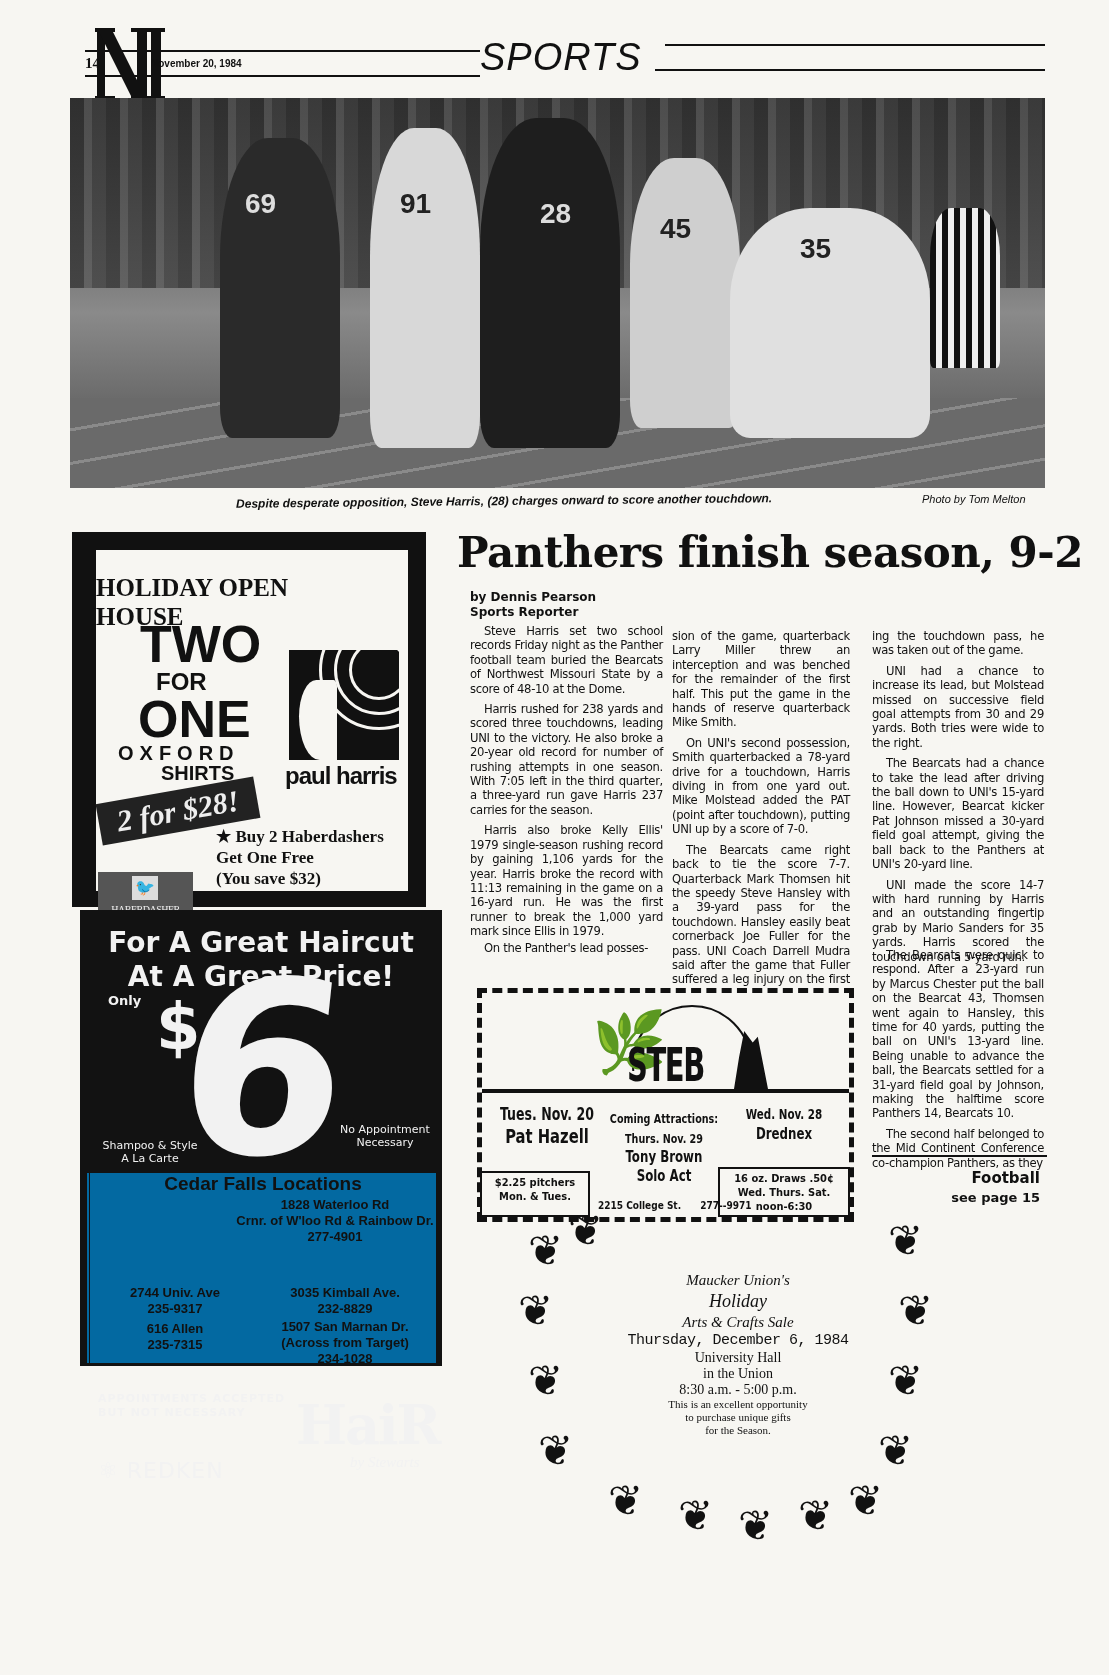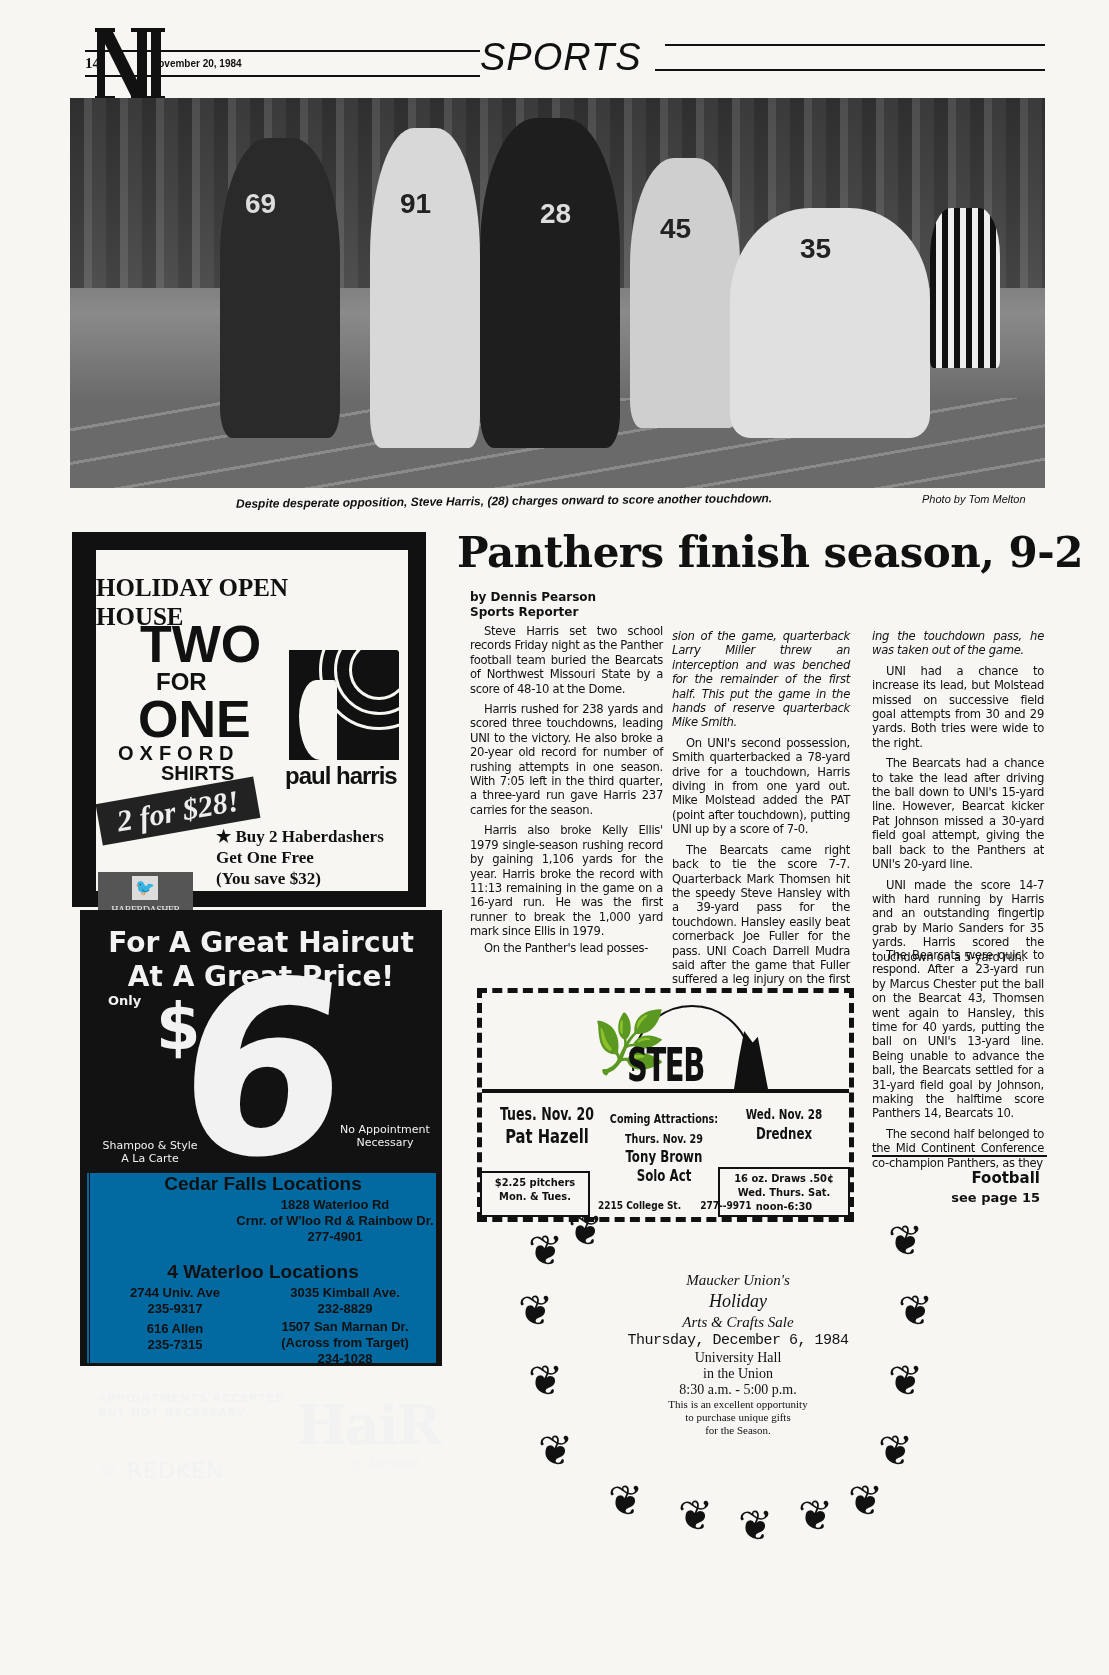--- a/index.html
+++ b/index.html
@@ -69,21 +69,21 @@
   .hair-appts { position: absolute; left: 18px; top: 482px; color: #f2f2f2; font: bold 11px/14px "DejaVu Sans", sans-serif; letter-spacing: 1px; }
   .hair-redken { position: absolute; left: 18px; top: 548px; color: #f2f2f2; font: 22px "DejaVu Sans", sans-serif; letter-spacing: 1px; }
   .hair-logo { position: absolute; left: 216px; top: 490px; color: #f2f2f2; font: bold 54px/50px "DejaVu Serif", serif; letter-spacing: -2px; }
   .hair-by { position: absolute; left: 270px; top: 544px; color: #f2f2f2; font: italic 15px "Liberation Serif", serif; }
 
   
   .headline { position: absolute; left: 457px; top: 528px; font: bold 42px/50px "DejaVu Serif", serif; letter-spacing: -0.5px; white-space: nowrap; }
   .byline { position: absolute; left: 470px; top: 590px; font: bold 12px/15px "DejaVu Sans", sans-serif; }
   .col { position: absolute; font: 11.6px/14.4px "DejaVu Sans", sans-serif; text-align: justify; letter-spacing: -0.3px; }
   .col p { text-indent: 14px; margin-bottom: 6px; }
-  .col p.noind { text-indent: 0; font-style: italic; }
+  .col p.noind { text-indent: 0; }
   .col1 { left: 470px; top: 624px; width: 193px; }
   .col2 { left: 672px; top: 629px; width: 178px; }
   .col3 { left: 872px; top: 629px; width: 172px; }
   .col3b { left: 872px; top: 948px; width: 172px; }
   .col-rule { position: absolute; left: 872px; top: 1155px; width: 175px; height: 2px; background: #111; }
   .jump { position: absolute; left: 940px; top: 1168px; width: 100px; text-align: right; font: bold 15px/20px "DejaVu Sans", sans-serif; }
   .jump .small { font-size: 13px; }
 
   
   .ad-steb { position: absolute; left: 477px; top: 988px; width: 377px; height: 234px; border: 5px dashed #111; background: #f7f6f2; }
@@ -194,21 +194,20 @@
     <div>Necessary</div>
   </div>
 
   <div class="hair-loc">
     <div class="loc-title">Cedar Falls Locations</div>
     <div class="loc-block" style="left:140px;top:24px;width:210px;">
       <div>1828 Waterloo Rd</div>
       <div>Crnr. of W'loo Rd &amp; Rainbow Dr.</div>
       <div>277-4901</div>
     </div>
-    <div class="loc-sub">4 Waterloo Locations</div>
     <div class="loc-block" style="left:30px;top:112px;width:110px;">
       <div>2744 Univ. Ave</div>
       <div>235-9317</div>
     </div>
     <div class="loc-block" style="left:180px;top:112px;width:150px;">
       <div>3035 Kimball Ave.</div>
       <div>232-8829</div>
     </div>
     <div class="loc-block" style="left:30px;top:148px;width:110px;">
       <div>616 Allen</div>

